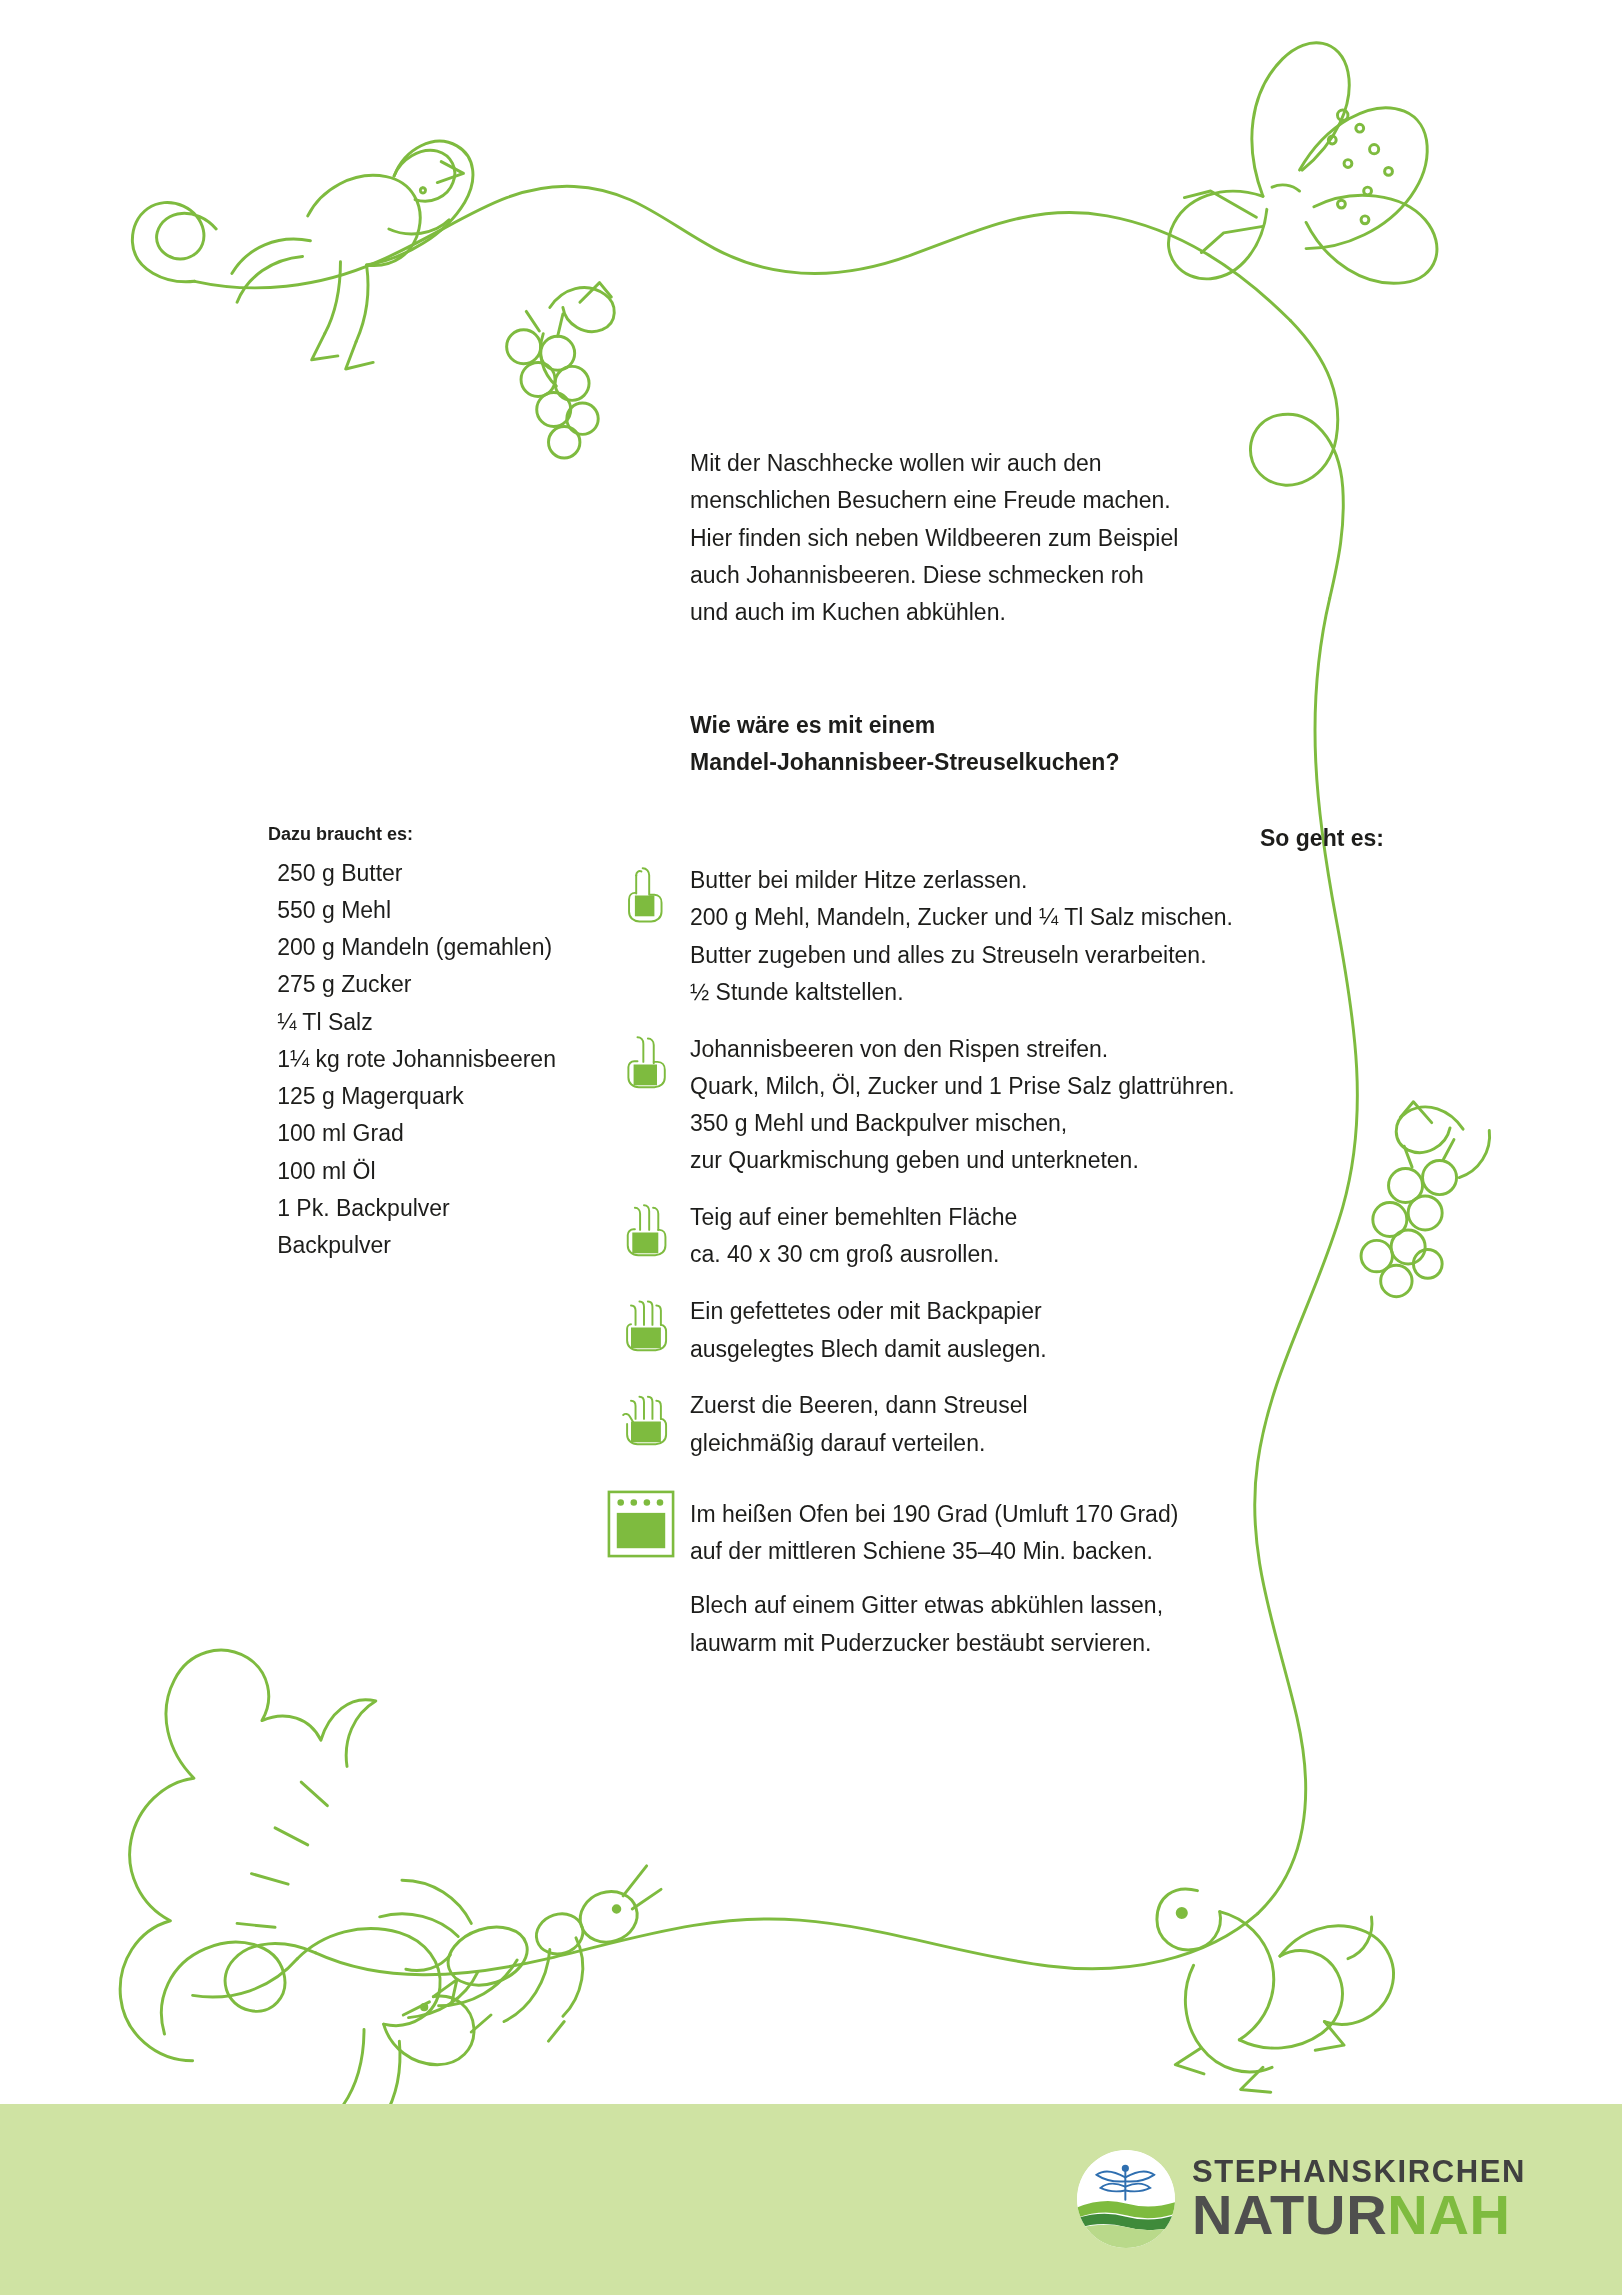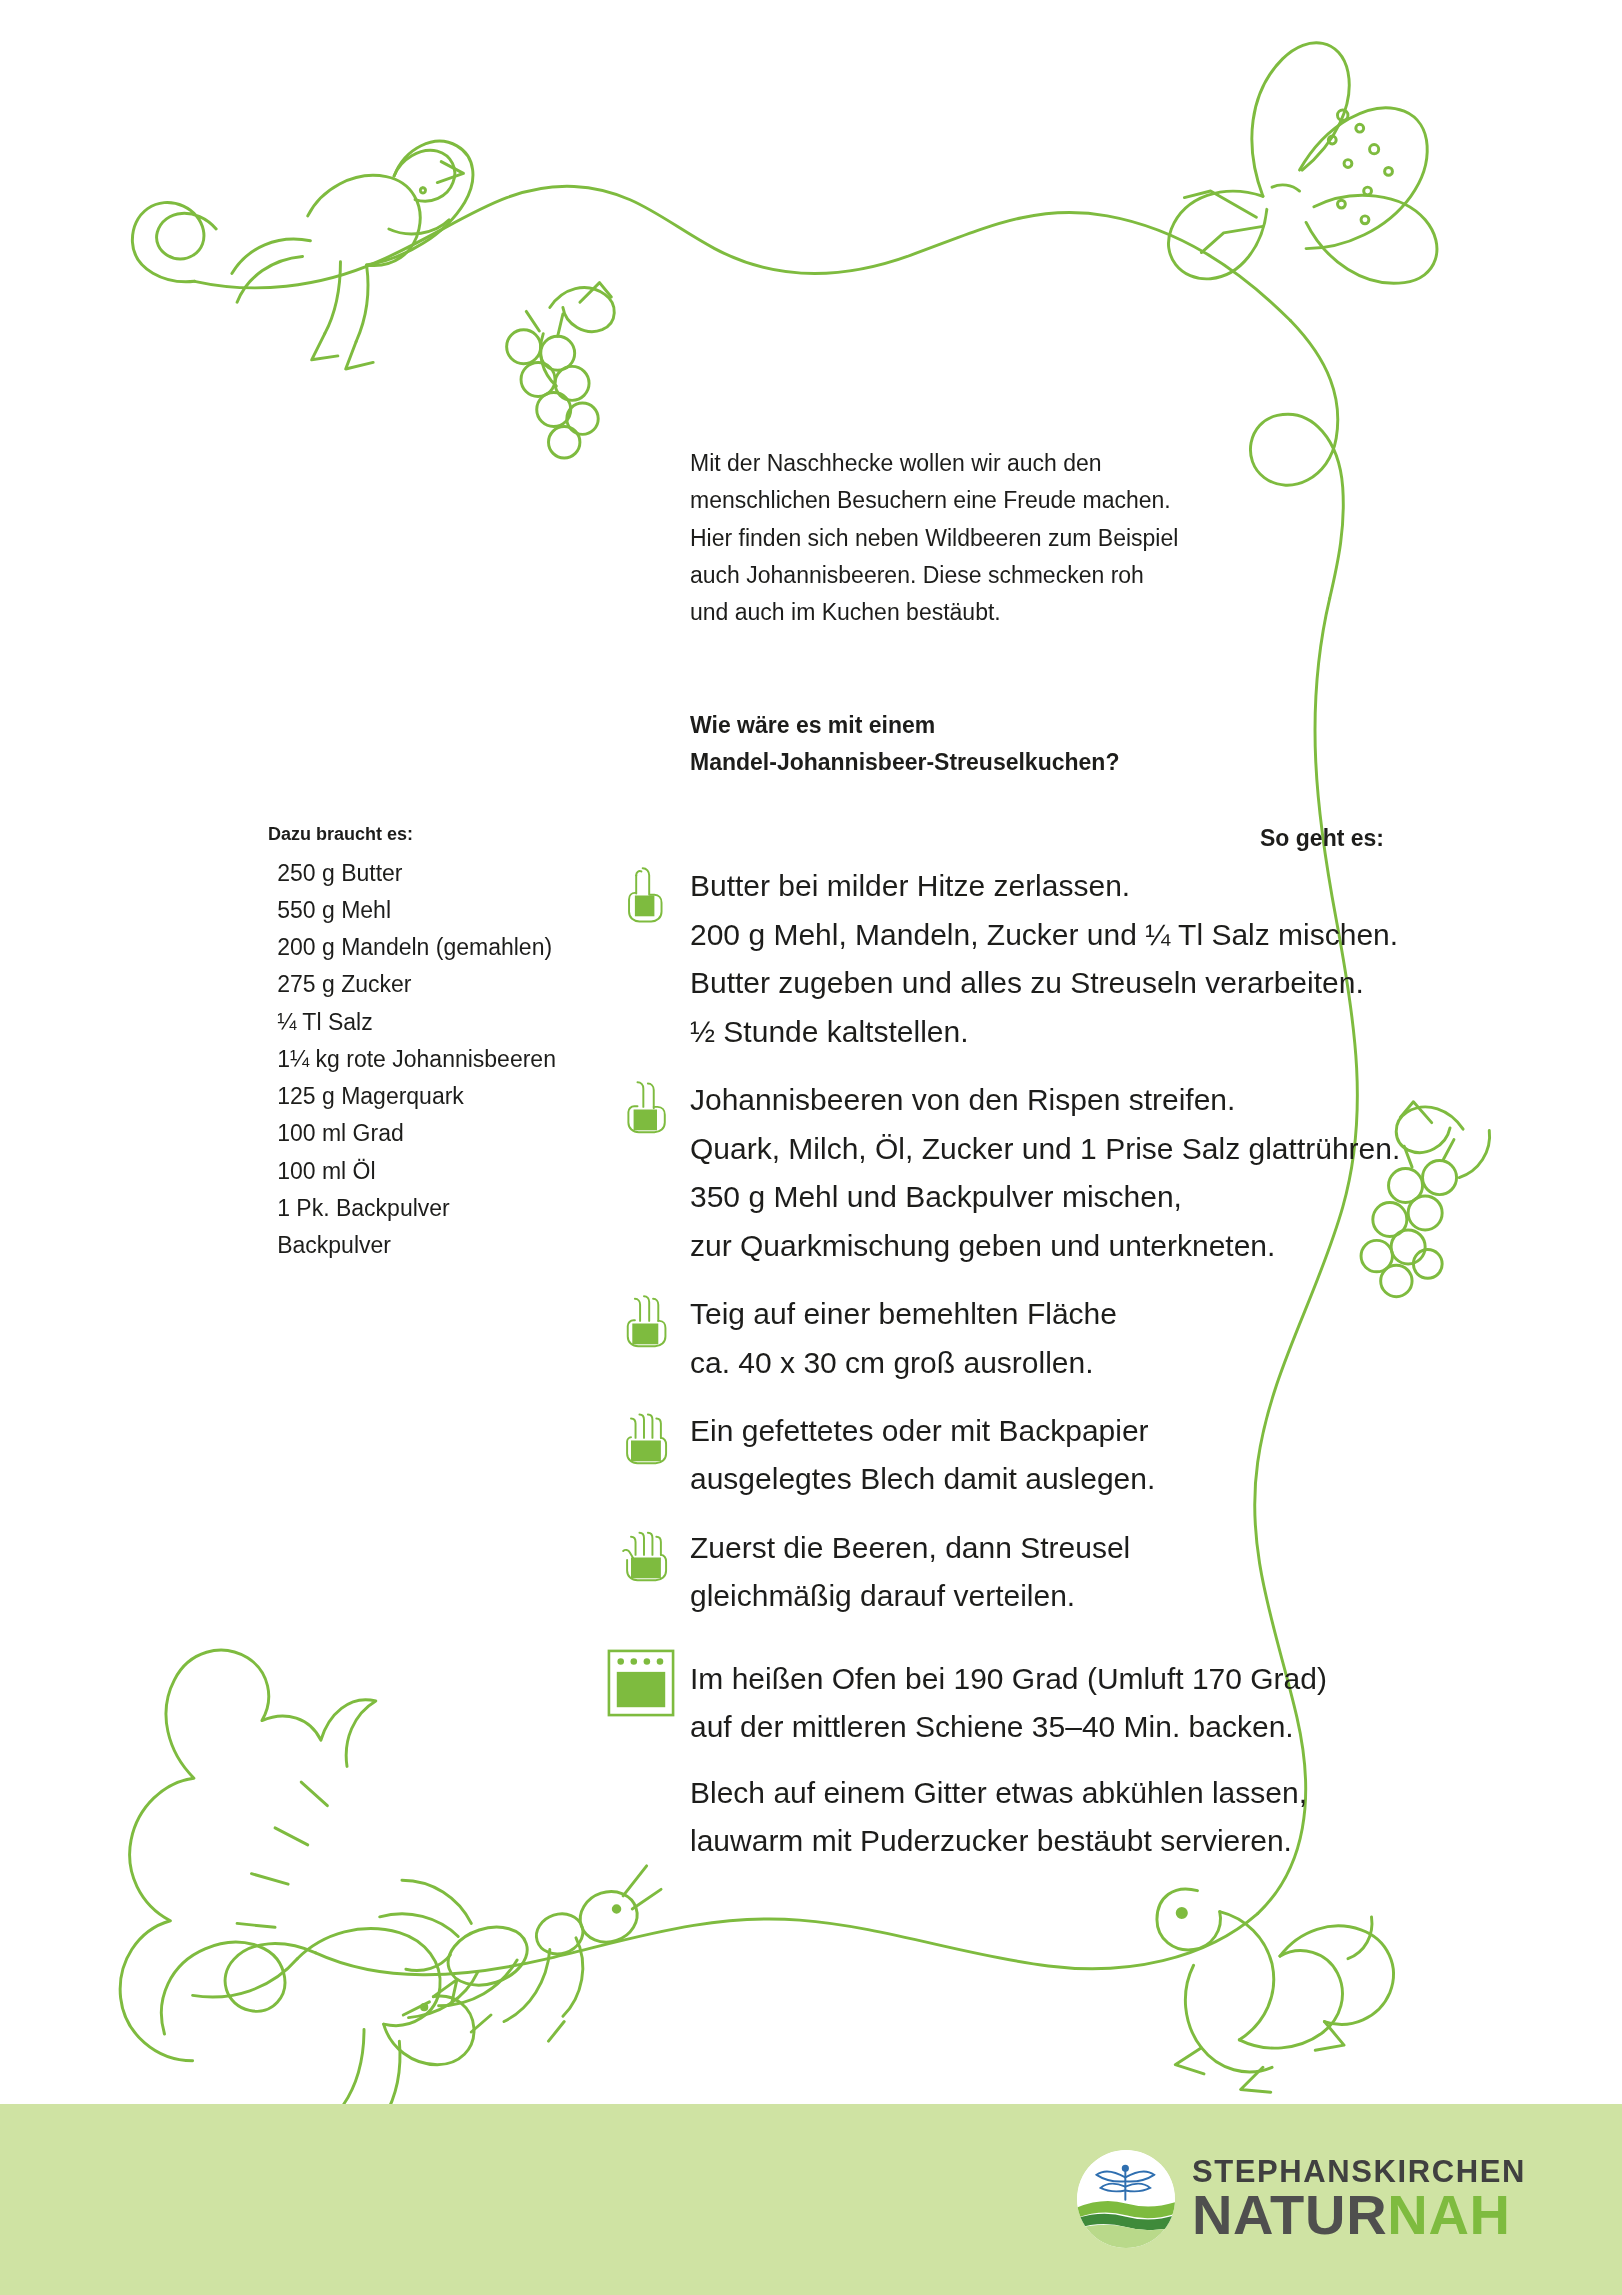--- a/index.html
+++ b/index.html
@@ -84,21 +84,21 @@
     font-size: 23px;
     font-weight: bold;
     line-height: 1.5;
     text-align: right;
   }
   .step-group {
     position: relative;
     margin-bottom: 19.6px;
   }
   .step-lines {
-    font-size: 30px;
+    font-size: 23px;
     line-height: 1.62;
     white-space: nowrap;
   }
   .step-icon {
     position: absolute;
     left: -72px;
     top: 1.3px;
     width: 52px;
     height: 59px;
   }
@@ -294,21 +294,21 @@
       </g>
     </g>
   </svg>
 </div>
 
 <div class="intro">
   <div>Mit der Naschhecke wollen wir auch den</div>
   <div>menschlichen Besuchern eine Freude machen.</div>
   <div>Hier finden sich neben Wildbeeren zum Beispiel</div>
   <div>auch Johannisbeeren. Diese schmecken roh</div>
-  <div>und auch im Kuchen bestäubt.</div>
+  <div>und auch im Kuchen abkühlen.</div>
 </div>
 
 <div class="question">
   <div>Wie wäre es mit einem</div>
   <div>Mandel-Johannisbeer-Streuselkuchen?</div>
 </div>
 
 <div class="ingredients">
   <h3>Dazu braucht es:</h3>
   <ul>

